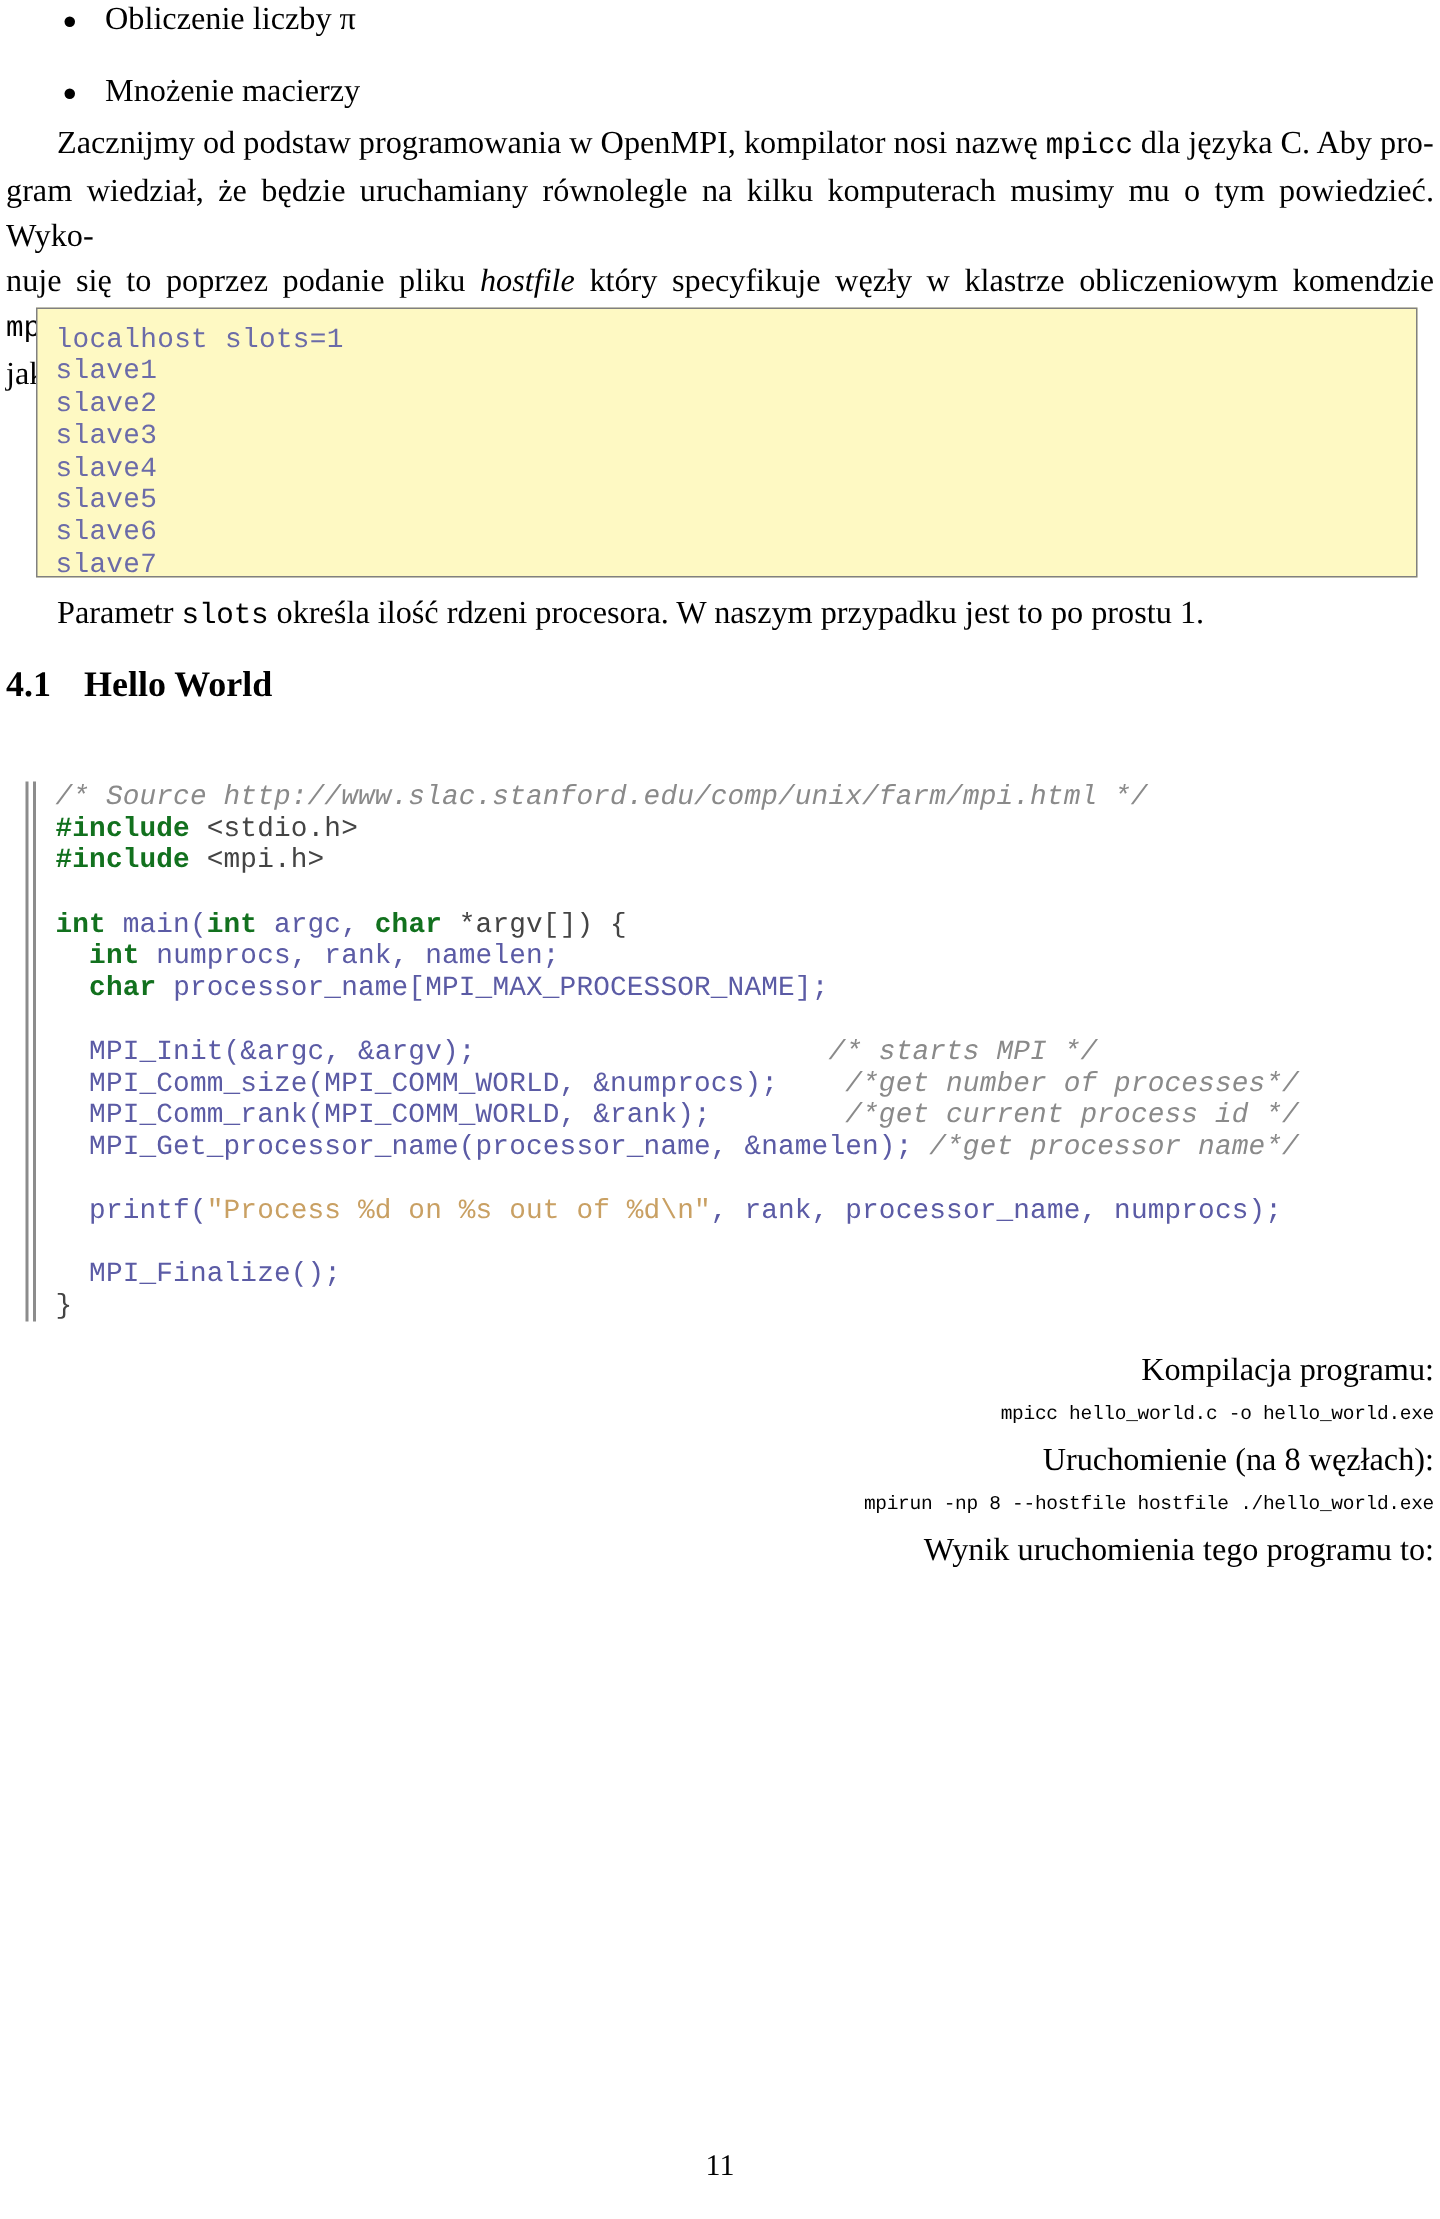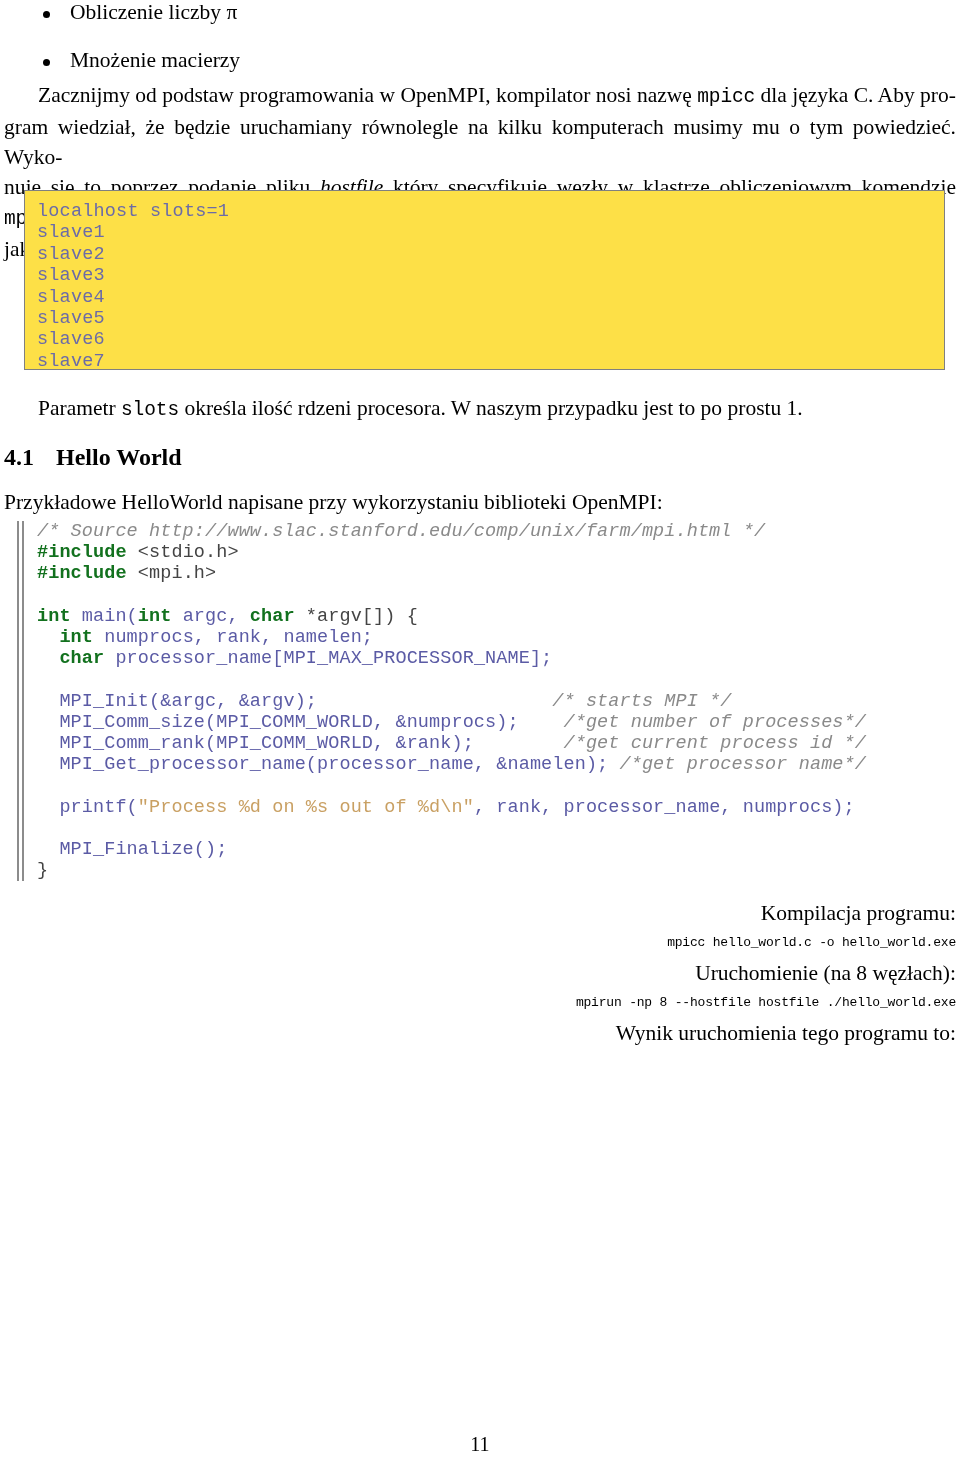--- a/index.html
+++ b/index.html
@@ -73,26 +73,26 @@
     top: 80px;
     width: 952px;
   }
   #intro-para .l1 { display:block; text-indent: 34px; }
   #intro-para .l { display:block; }
 
   
   #hostfile-box {
     position: absolute;
     left: 24px;
-    top: 190px;
+    top: 205px;
     width: 921px;
     height: 180px;
     border: 1.3px solid #808080;
     box-sizing: border-box;
-    background: #fde047;
+    background: #fef9c3;
   }
   #hostfile-code {
     font-family: "Liberation Mono", "DejaVu Sans Mono", monospace;
     font-size: 18.5px;
     line-height: 21.4px;
     color: #6B6BA8;
     margin: 0;
     padding: 10px 0 0 12px;
     white-space: pre;
     letter-spacing: 0.2px;
@@ -229,21 +229,20 @@
 slave4
 slave5
 slave6
 slave7</pre>
   </div>
 
   <div class="para" id="slots-para"><span>Parametr </span><span class="mono">slots</span><span> określa ilość rdzeni procesora. W naszym przypadku jest to po prostu 1.</span></div>
 
   <div id="section-heading"><span class="num">4.1</span><span>Hello World</span></div>
 
-  <div class="para" id="codeintro-para">Przykładowe HelloWorld napisane przy wykorzystaniu biblioteki OpenMPI:</div>
 
   <div id="c-code-block">
     <pre id="c-code"><span class="cm">/* Source http://www.slac.stanford.edu/comp/unix/farm/mpi.html */</span>
 <span class="k">#include</span><span class="pn"> &lt;stdio.h&gt;</span>
 <span class="k">#include</span><span class="pn"> &lt;mpi.h&gt;</span>
 
 <span class="k">int</span><span class="id"> main(</span><span class="k">int</span><span class="id"> argc, </span><span class="k">char</span><span class="pn"> *argv[]) {</span>
 <span class="k">  int</span><span class="id"> numprocs, rank, namelen;</span>
 <span class="k">  char</span><span class="id"> processor_name[MPI_MAX_PROCESSOR_NAME];</span>
 

